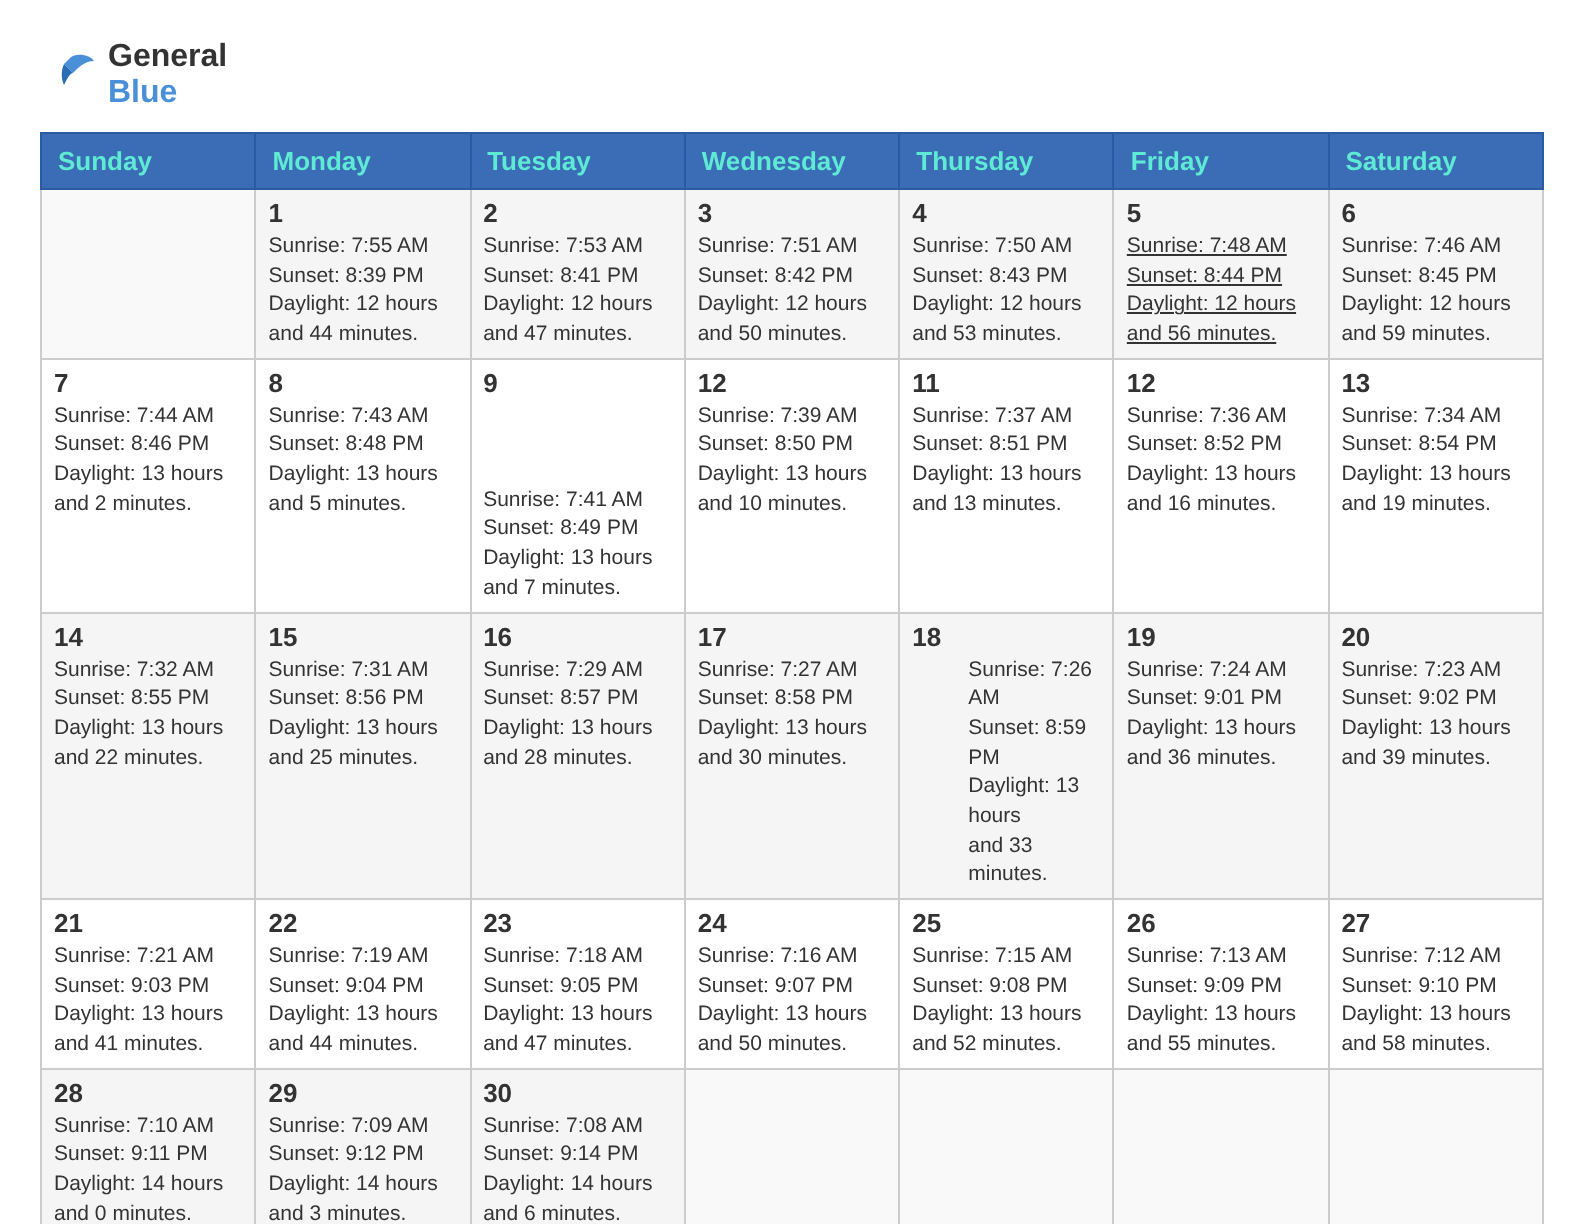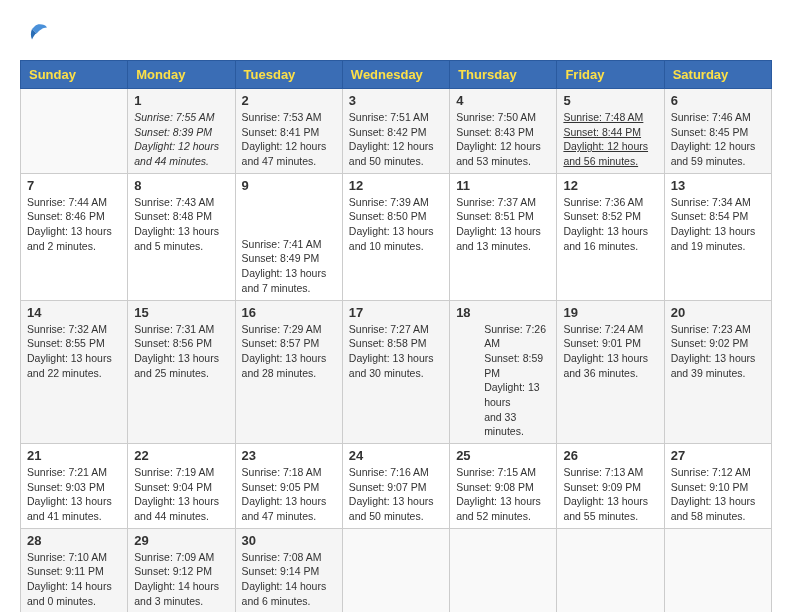--- a/index.html
+++ b/index.html
@@ -37,21 +37,21 @@
       font-size: 16px;
       color: #555;
     }
     .calendar-table {
       width: 100%;
       border-collapse: collapse;
       font-size: 11px;
     }
     .calendar-table thead tr th {
       background-color: #3a6db5;
-      color: #fde047;
+      color: #5eead4;
       padding: 6px 8px;
       text-align: left;
       font-size: 13px;
       font-weight: bold;
       border: 1px solid #2a5a9f;
     }
     .calendar-table tbody tr td {
       border: 1px solid #ccc;
       vertical-align: top;
       padding: 4px 6px;
@@ -83,20 +83,24 @@
   </style>
 </head>
 <body>
 
 <div class="header-section">
   <div class="logo">
     <svg class="logo-bird" viewBox="0 0 40 40">
       <path d="M20 8 C24 4, 34 6, 36 10 C30 10, 26 14, 22 18 C20 16, 18 14, 16 12 Z" fill="#4a90d9"></path>
       <path d="M16 12 C14 16, 14 22, 16 26 C18 22, 20 18, 22 18 C20 16, 18 14, 16 12 Z" fill="#2a6db5"></path>
     </svg>
+    <div>
+      <div style="font-size:16px;font-weight:bold;color:#333;">General</div>
+      <div style="font-size:16px;font-weight:bold;color:#4a90d9;">Blue</div>
+    </div>
   </div>
   <div class="title-block">
     <div class="main-title"></div>
     <div class="subtitle"></div>
   </div>
 </div>
 
 <table class="calendar-table">
   <thead>
     <tr>
@@ -107,21 +111,21 @@
         <th>Thursday</th>
         <th>Friday</th>
         <th>Saturday</th>
       </tr>
   </thead>
   <tbody id="calendar-body">
   <tr>
         <td class="empty-cell"></td>
         <td>
           <span class="day-number">1</span>
-          <div class="day-info" style="white-space: pre-line; font-style: italic;">Sunrise: 7:55 AM
+          <div class="day-info" style="white-space: pre-line;">Sunrise: 7:55 AM
 Sunset: 8:39 PM
 Daylight: 12 hours
 and 44 minutes.</div>
         </td>
         <td>
           <span class="day-number">2</span>
           <div class="day-info" style="white-space: pre-line;">Sunrise: 7:53 AM
 Sunset: 8:41 PM
 Daylight: 12 hours
 and 47 minutes.</div>

